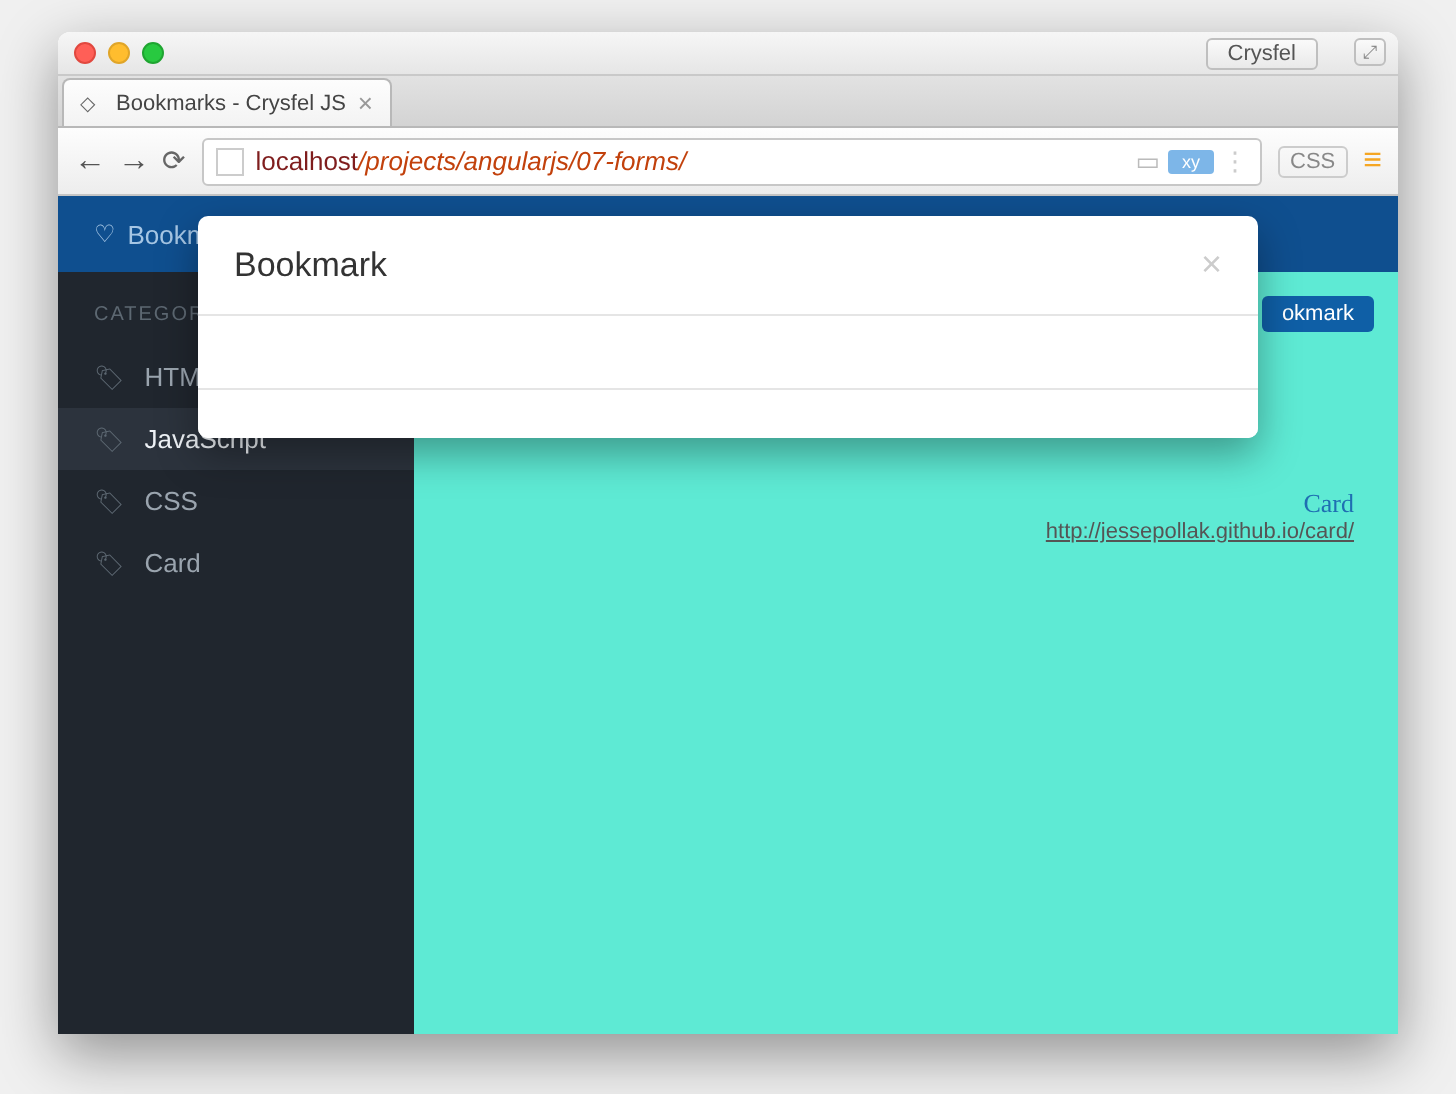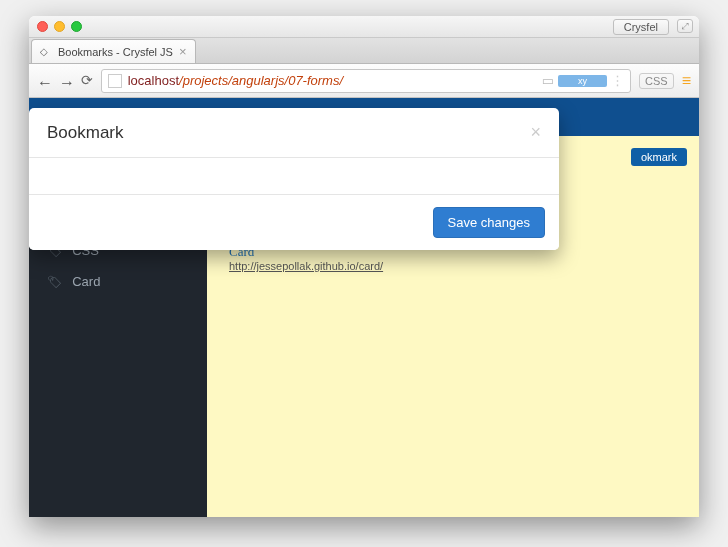--- a/index.html
+++ b/index.html
@@ -28,21 +28,21 @@
     align-items: center;
     padding: 0 8px;
     position: relative;
   }
   .traffic { display:flex; gap:6px; }
   .traffic span { width:11px; height:11px; border-radius:50%; display:block; }
   .t-red { background:#ff5f57; border:1px solid #e1483f; }
   .t-yel { background:#ffbd2e; border:1px solid #e0a528; }
   .t-grn { background:#28c940; border:1px solid #1fa531; }
   .title-user {
-    position:absolute; right:30px; top:3px;
+    position:absolute; right:40px; top:3px;
     background: linear-gradient(#fafafa,#e9e9e9);
     border:1px solid #bfbfbf; border-radius:3px;
     padding:1px 10px; font-size:11px; color:#555;
   }
   .title-expand {
     position:absolute; right:6px; top:3px;
     width:16px; height:14px;
     background: linear-gradient(#fafafa,#e9e9e9);
     border:1px solid #bfbfbf; border-radius:3px;
     font-size:9px; text-align:center; line-height:12px; color:#888;
@@ -81,21 +81,21 @@
     border:1px solid #c7c7c7; border-radius:3px;
     background:#fff;
     display:flex; align-items:center;
     padding:0 6px; font-size:13px; color:#333;
   }
   .url-input .page-icon { width:14px; height:14px; border:1px solid #ccc; margin-right:6px; }
   .urlhost { color:#7f1d1d; } .urlpath { color:#c2410c;font-style:italic; }
   .url-right { display:flex; align-items:center; gap:4px; margin-left:6px; }
   .chip-xy {
     font-size:9px; color:#fff; background:#7db6e8;
-    padding:1px 20px; border-radius:2px;
+    padding:1px 7px; border-radius:2px;
   }
   .chip-sep { color:#ccc; }
   .css-badge {
     font-size:11px; color:#888; border:1px solid #ccc;
     padding:1px 5px; border-radius:3px;
   }
   .hamburger { color:#f5a623; font-size:16px; }
 
   
   .app { position:relative; width:100%; height: calc(100% - 82px); }
@@ -115,37 +115,38 @@
     padding:0 18px 10px;
   }
   .cat-item {
     display:flex; align-items:center; gap:10px;
     padding:8px 18px;
     color:#9aa4ae; font-size:13px;
   }
   .cat-item.active { background:#2c333d; color:#eef2f6; }
   .tag-icon { font-size:12px; color:#5d6872; }
   .main {
-    flex:1; background:#fef9c3;
+    flex:1; background:#5eead4;
     padding:18px 22px;
     position:relative;
+    text-align:right;
   }
   .bm-badge {
     position:absolute; top:12px; right:12px;
     background:#0f5fa6; color:#fff; font-size:11px;
     padding:3px 10px; border-radius:3px;
   }
   .card-link { color:#1f6fb2; font-size:13px; margin-top:90px; display:block;font-family:Liberation Serif, serif; }
   .card-url { color:#555; font-size:11px;text-decoration:underline; }
 
   
   .overlay {
     position:absolute; top:82px; left:0; right:0; bottom:0;
     background:rgba(0,0,0,0.0);
-    display:flex; justify-content:flex-start; align-items:flex-start;
+    display:flex; justify-content:center; align-items:flex-start;
   }
   .modal {
     margin-top:10px;
     width:530px;
     background:#fff;
     border-radius:5px;
     box-shadow:0 8px 20px rgba(0,0,0,0.35);
     overflow:hidden;
   }
   .modal-header {
@@ -246,18 +247,17 @@
   </div>
 
   <div class="overlay">
     <div class="modal">
       <div class="modal-header">
         <span>Bookmark</span>
         <span class="modal-close">×</span>
       </div>
       <div class="modal-body"></div>
       <div class="modal-footer">
-        <button class="btn btn-primary">Save changes</button>
       </div>
     </div>
   </div>
 
 </div>
 
 </body></html>

